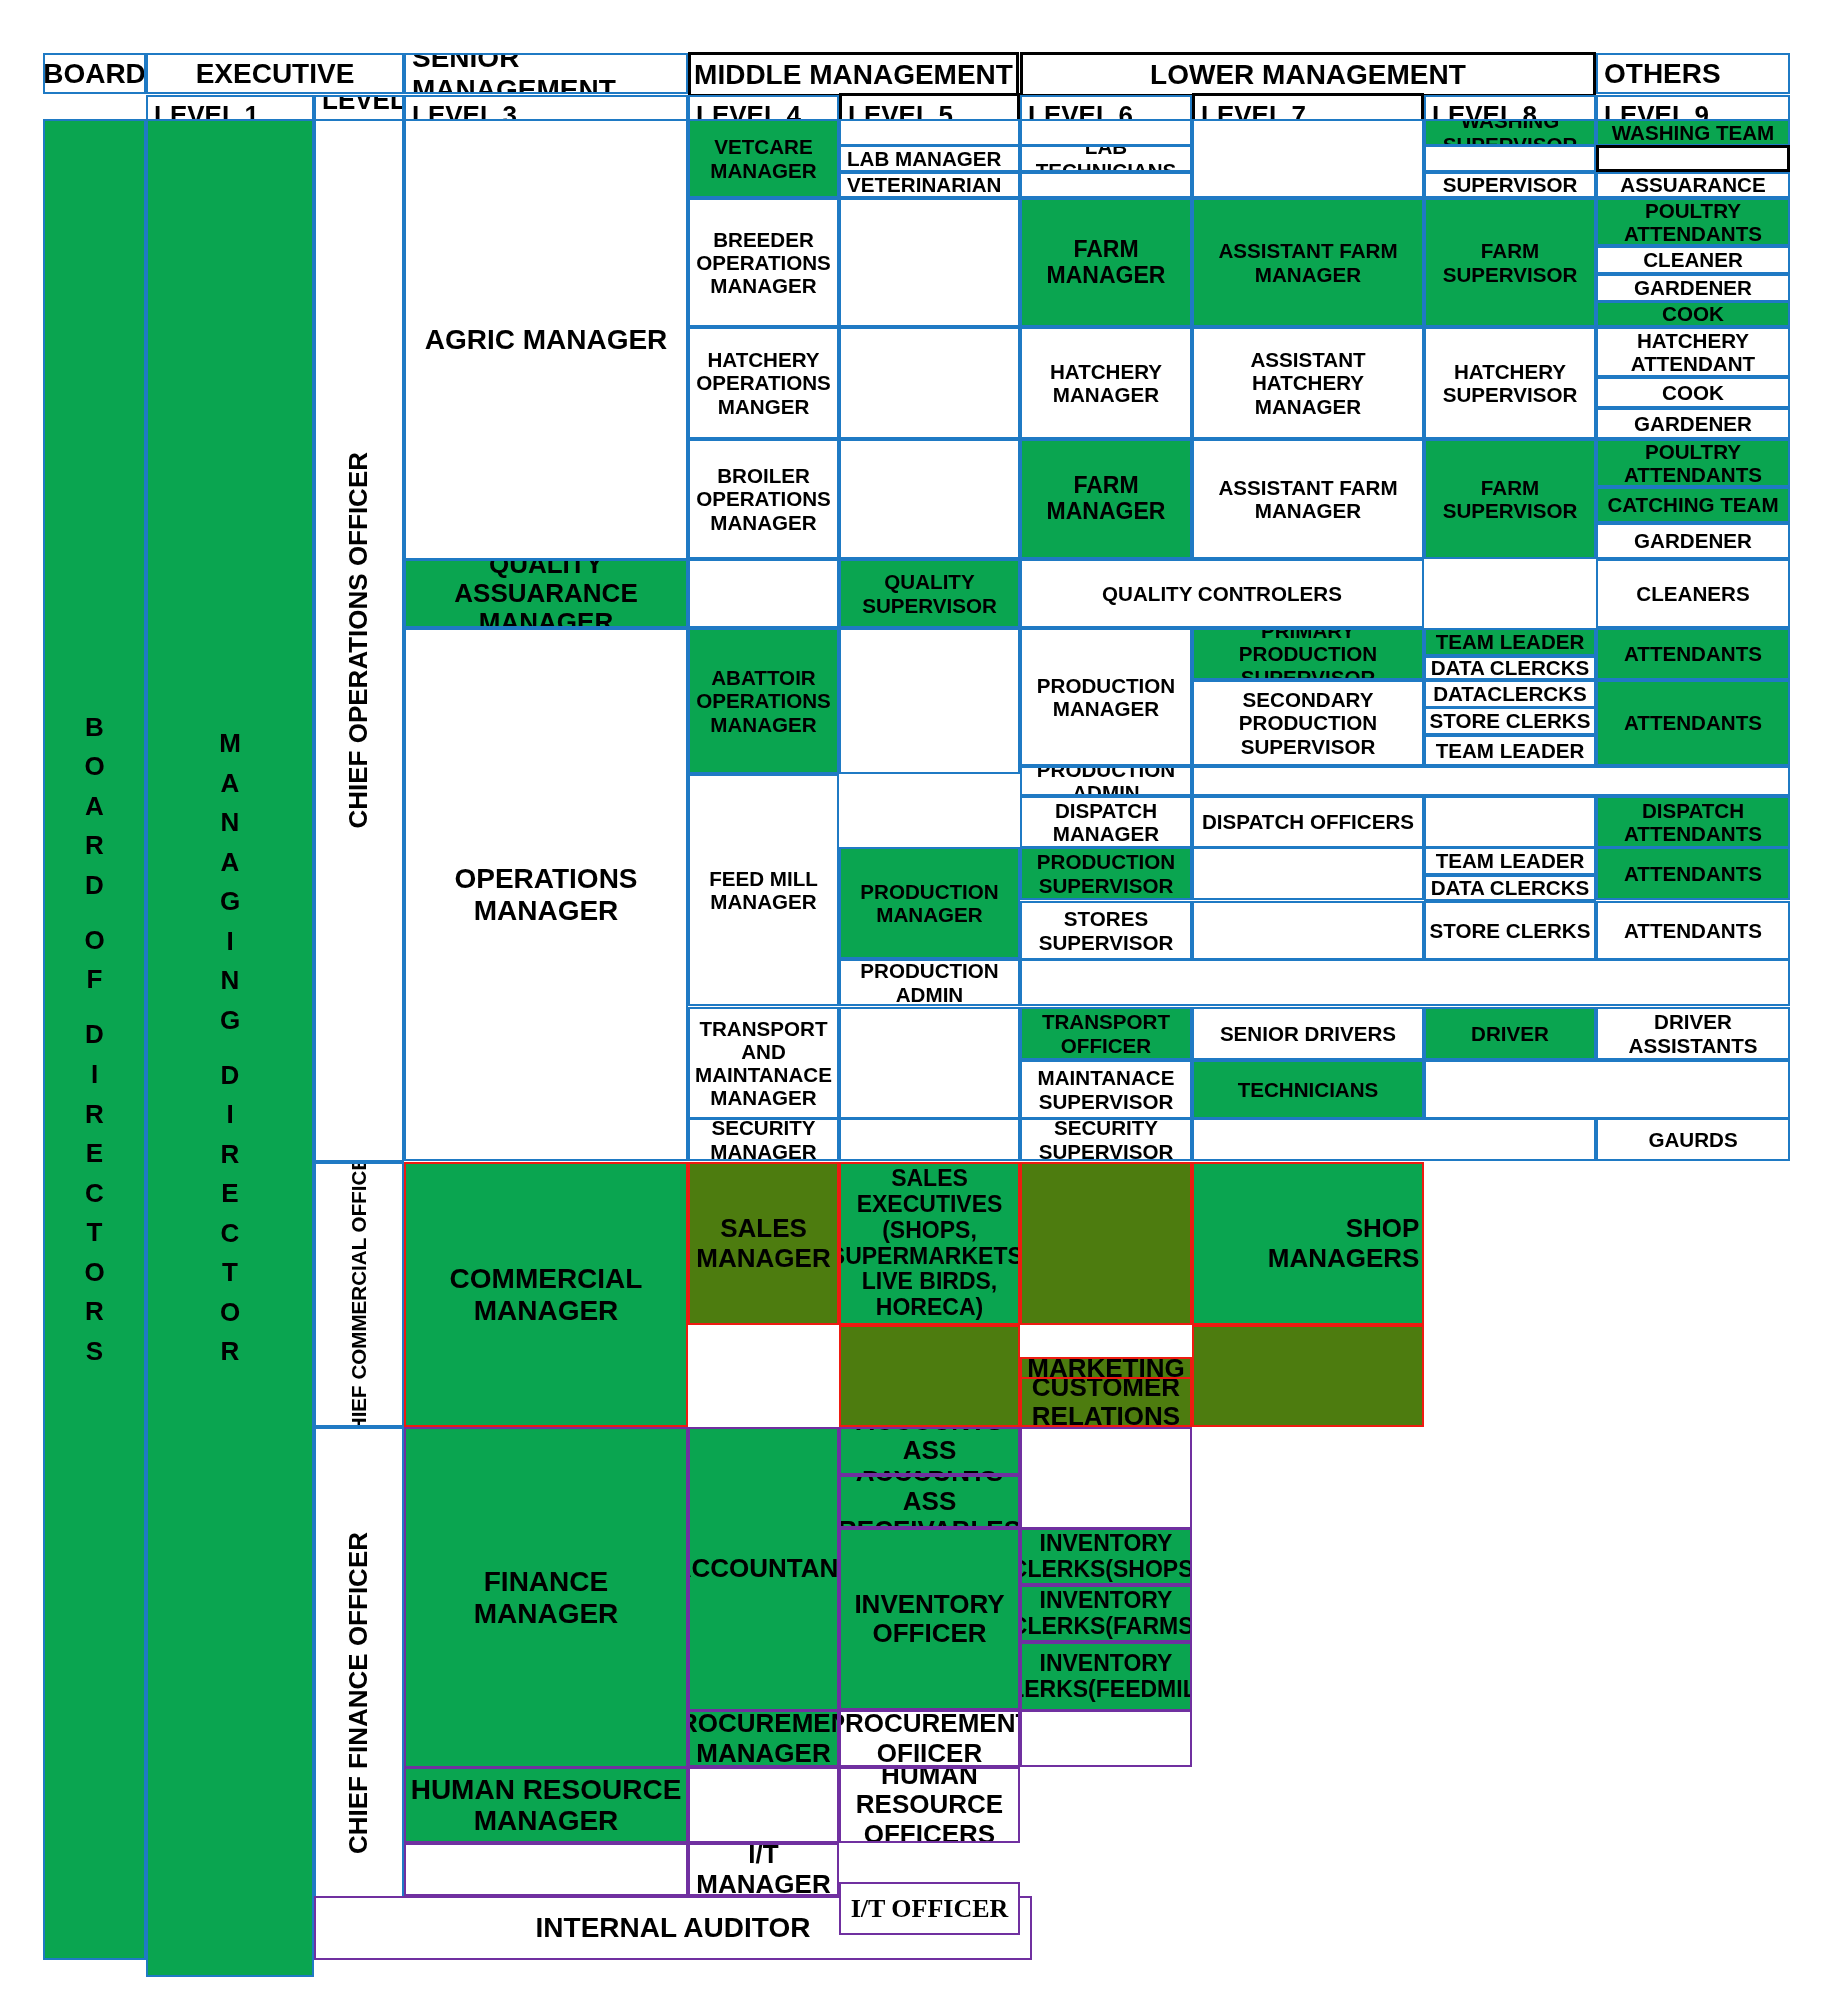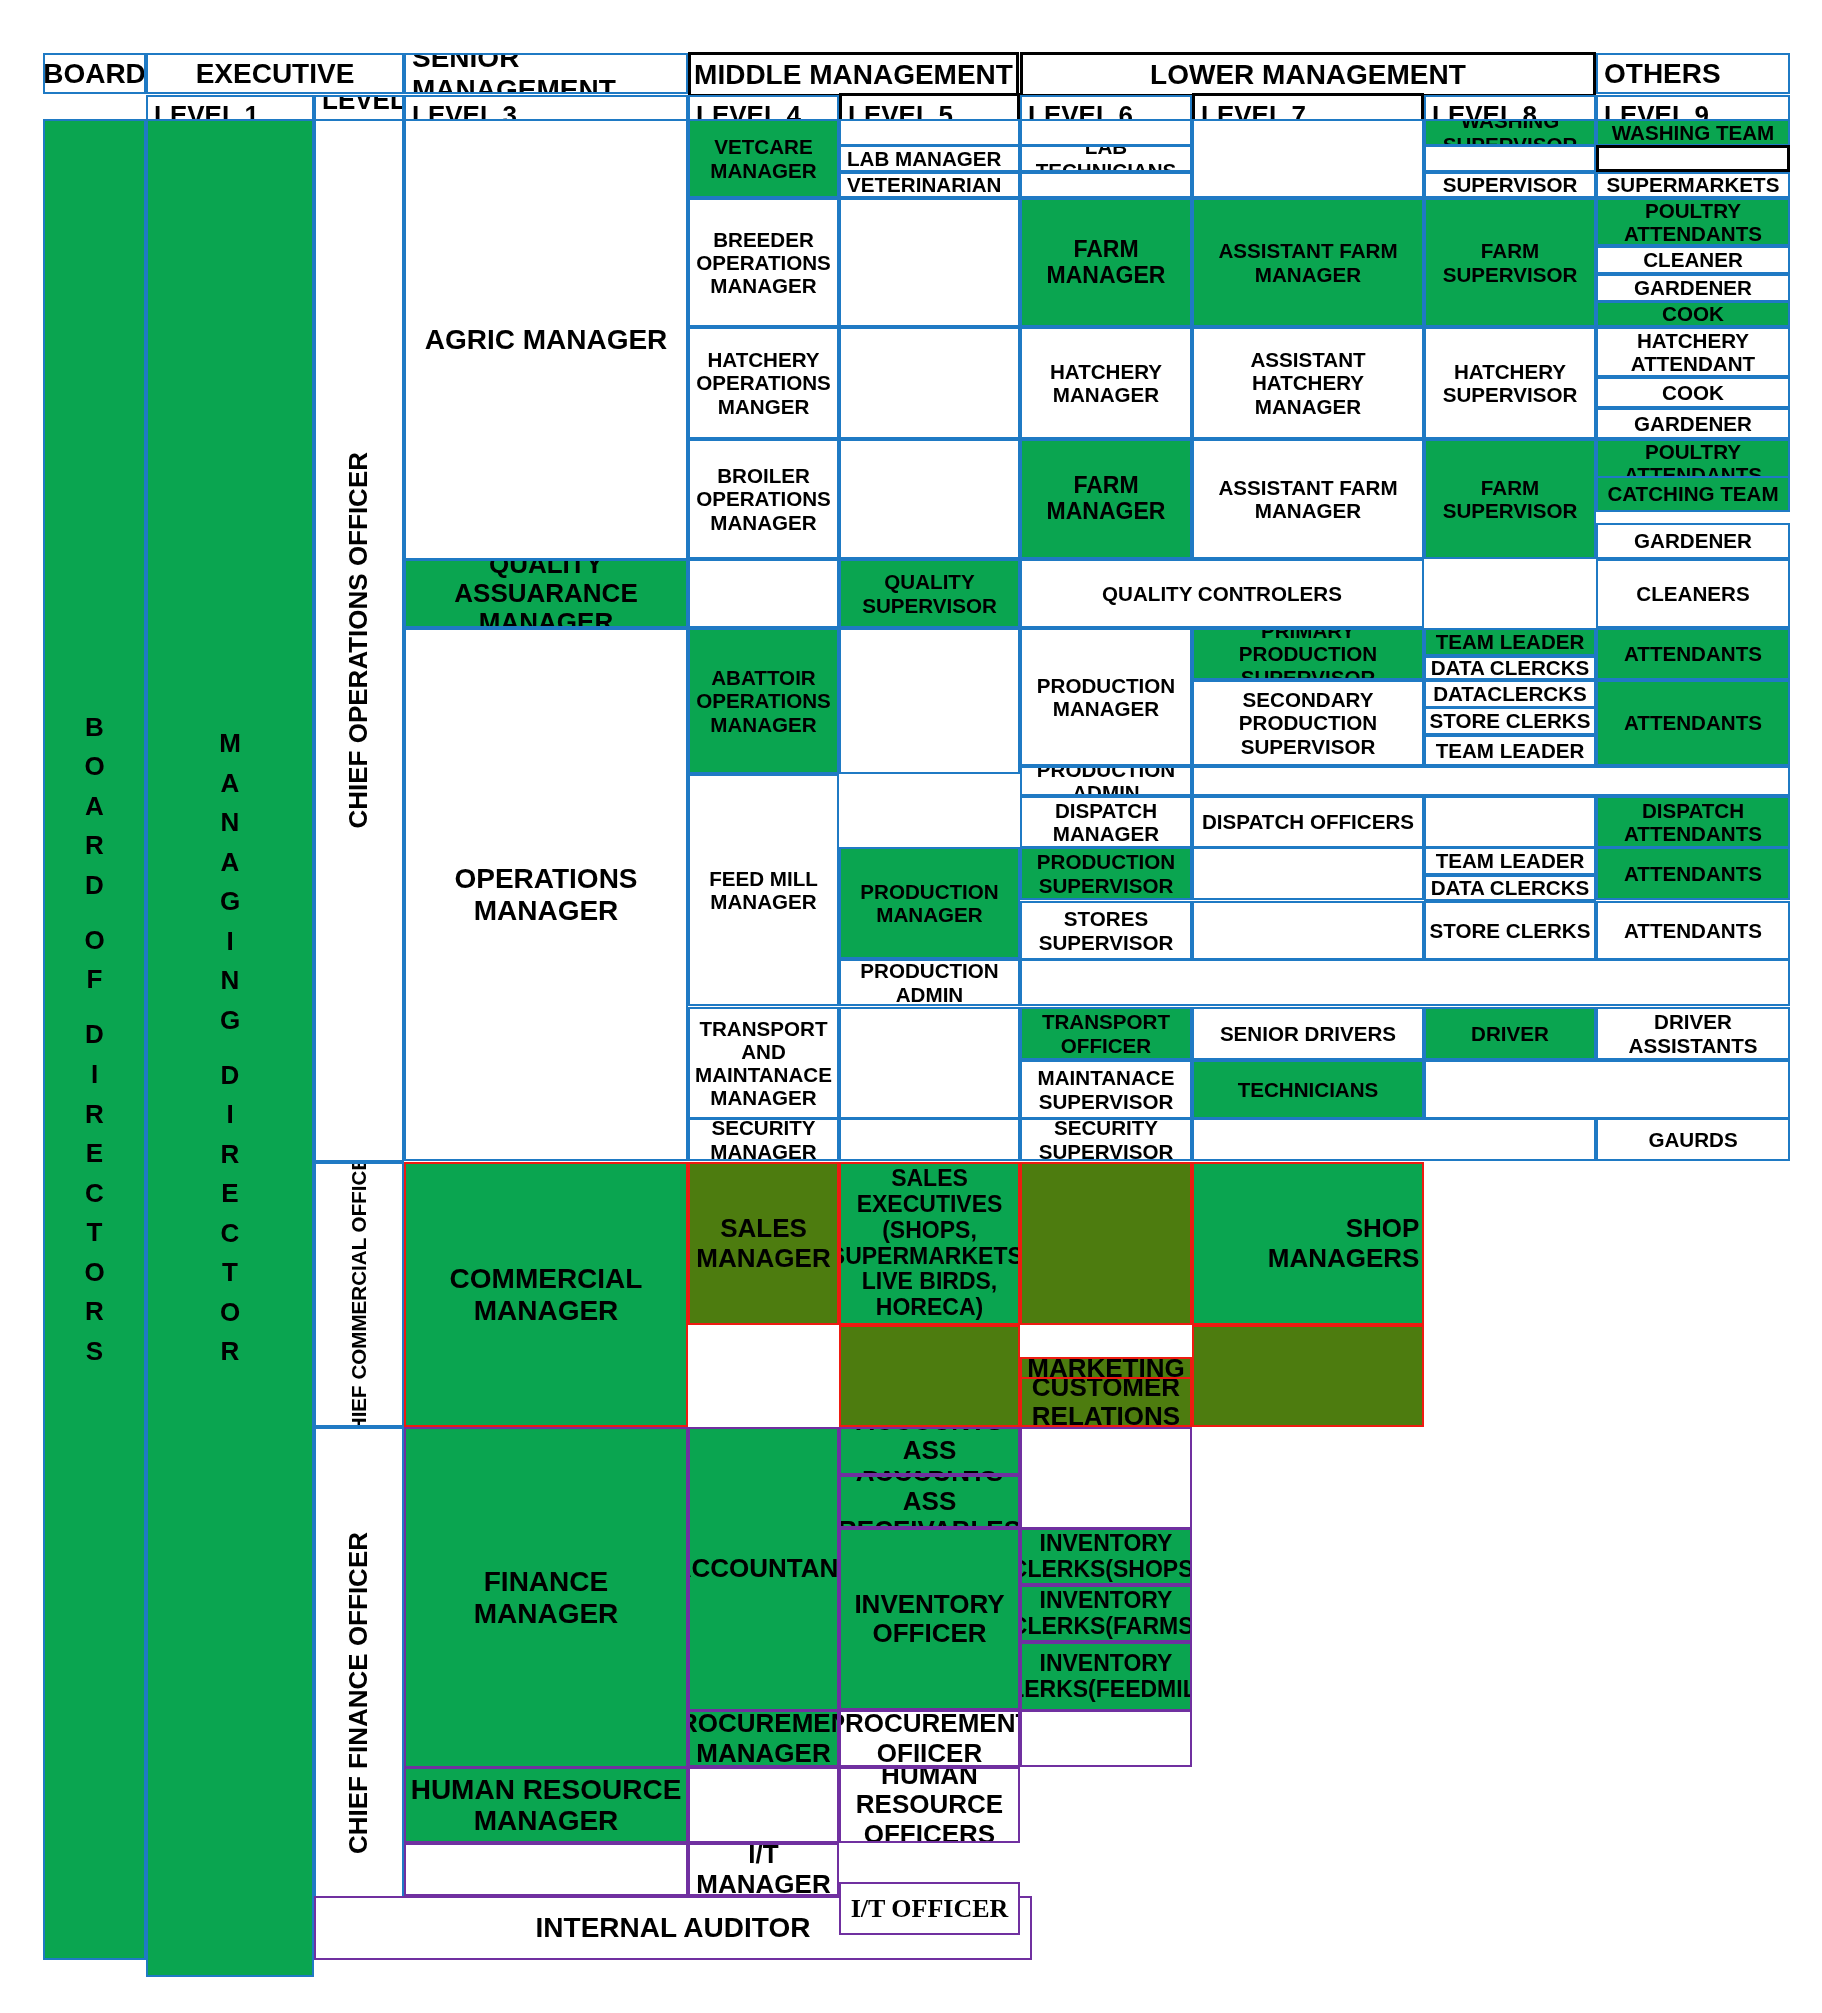--- a/index.html
+++ b/index.html
@@ -140,21 +140,21 @@
   <div class="cell bw f16 left" style="left:839px;top:172px;width:181px;height:26px;">VETERINARIAN</div>
   <div class="cell bw f14" style="left:1020px;top:119px;width:172px;height:27px;"></div>
   <div class="cell bw f16" style="left:1020px;top:145px;width:172px;height:27px;">LAB TECHNICIANS</div>
   <div class="cell bw f14" style="left:1020px;top:172px;width:172px;height:26px;"></div>
   <div class="cell bw f14" style="left:1192px;top:119px;width:232px;height:79px;"></div>
   <div class="cell bg f16" style="left:1424px;top:119px;width:172px;height:27px;">WASHING SUPERVISOR</div>
   <div class="cell bw f14" style="left:1424px;top:145px;width:172px;height:27px;"></div>
   <div class="cell bw f16" style="left:1424px;top:172px;width:172px;height:26px;">SUPERVISOR</div>
   <div class="cell bg f16" style="left:1596px;top:119px;width:194px;height:27px;">WASHING TEAM</div>
   <div class="cell kw f14" style="left:1596px;top:145px;width:194px;height:27px;"></div>
-  <div class="cell bw f16" style="left:1596px;top:172px;width:194px;height:26px;">SUPERMARKETS</div>
+  <div class="cell bw f16" style="left:1596px;top:172px;width:194px;height:26px;">ASSUARANCE</div>
 
   <div class="cell bw f16" style="left:688px;top:198px;width:151px;height:129px;">BREEDER OPERATIONS MANAGER</div>
   <div class="cell bw f14" style="left:839px;top:198px;width:181px;height:129px;"></div>
   <div class="cell bg f18" style="left:1020px;top:198px;width:172px;height:129px;">FARM MANAGER</div>
   <div class="cell bg f16" style="left:1192px;top:198px;width:232px;height:129px;">ASSISTANT FARM MANAGER</div>
   <div class="cell bg f16" style="left:1424px;top:198px;width:172px;height:129px;">FARM SUPERVISOR</div>
   <div class="cell bg f16" style="left:1596px;top:198px;width:194px;height:48px;">POULTRY ATTENDANTS</div>
   <div class="cell bw f16" style="left:1596px;top:246px;width:194px;height:27.5px;">CLEANER</div>
   <div class="cell bw f16" style="left:1596px;top:274px;width:194px;height:27.5px;">GARDENER</div>
   <div class="cell bg f16" style="left:1596px;top:301px;width:194px;height:26px;">COOK</div>
@@ -167,21 +167,21 @@
   <div class="cell bw f16" style="left:1596px;top:327px;width:194px;height:50px;">HATCHERY ATTENDANT</div>
   <div class="cell bw f16" style="left:1596px;top:377px;width:194px;height:31px;">COOK</div>
   <div class="cell bw f16" style="left:1596px;top:408px;width:194px;height:31px;">GARDENER</div>
 
   <div class="cell bw f16" style="left:688px;top:439px;width:151px;height:120px;">BROILER OPERATIONS MANAGER</div>
   <div class="cell bw f14" style="left:839px;top:439px;width:181px;height:120px;"></div>
   <div class="cell bg f18" style="left:1020px;top:439px;width:172px;height:120px;">FARM MANAGER</div>
   <div class="cell bw f16" style="left:1192px;top:439px;width:232px;height:120px;">ASSISTANT FARM MANAGER</div>
   <div class="cell bg f16" style="left:1424px;top:439px;width:172px;height:120px;">FARM SUPERVISOR</div>
   <div class="cell bg f16" style="left:1596px;top:439px;width:194px;height:48px;">POULTRY ATTENDANTS</div>
-  <div class="cell bg f16" style="left:1596px;top:476px;width:194px;height:36px;">CATCHING TEAM</div>
+  <div class="cell bg f16" style="left:1596px;top:487px;width:194px;height:36px;">CATCHING TEAM</div>
   <div class="cell bw f16" style="left:1596px;top:523px;width:194px;height:36px;">GARDENER</div>
 
   <div class="cell bw f14" style="left:688px;top:559px;width:151px;height:69px;"></div>
   <div class="cell bg f16" style="left:839px;top:559px;width:181px;height:69px;">QUALITY SUPERVISOR</div>
   <div class="cell bw f16" style="left:1020px;top:559px;width:404px;height:69px;">QUALITY CONTROLERS</div>
   <div class="cell bw f16" style="left:1596px;top:559px;width:194px;height:69px;">CLEANERS</div>
 
   <div class="cell bg f16" style="left:688px;top:628px;width:151px;height:146px;">ABATTOIR OPERATIONS MANAGER</div>
   <div class="cell bw f14" style="left:839px;top:628px;width:181px;height:146px;"></div>
 

